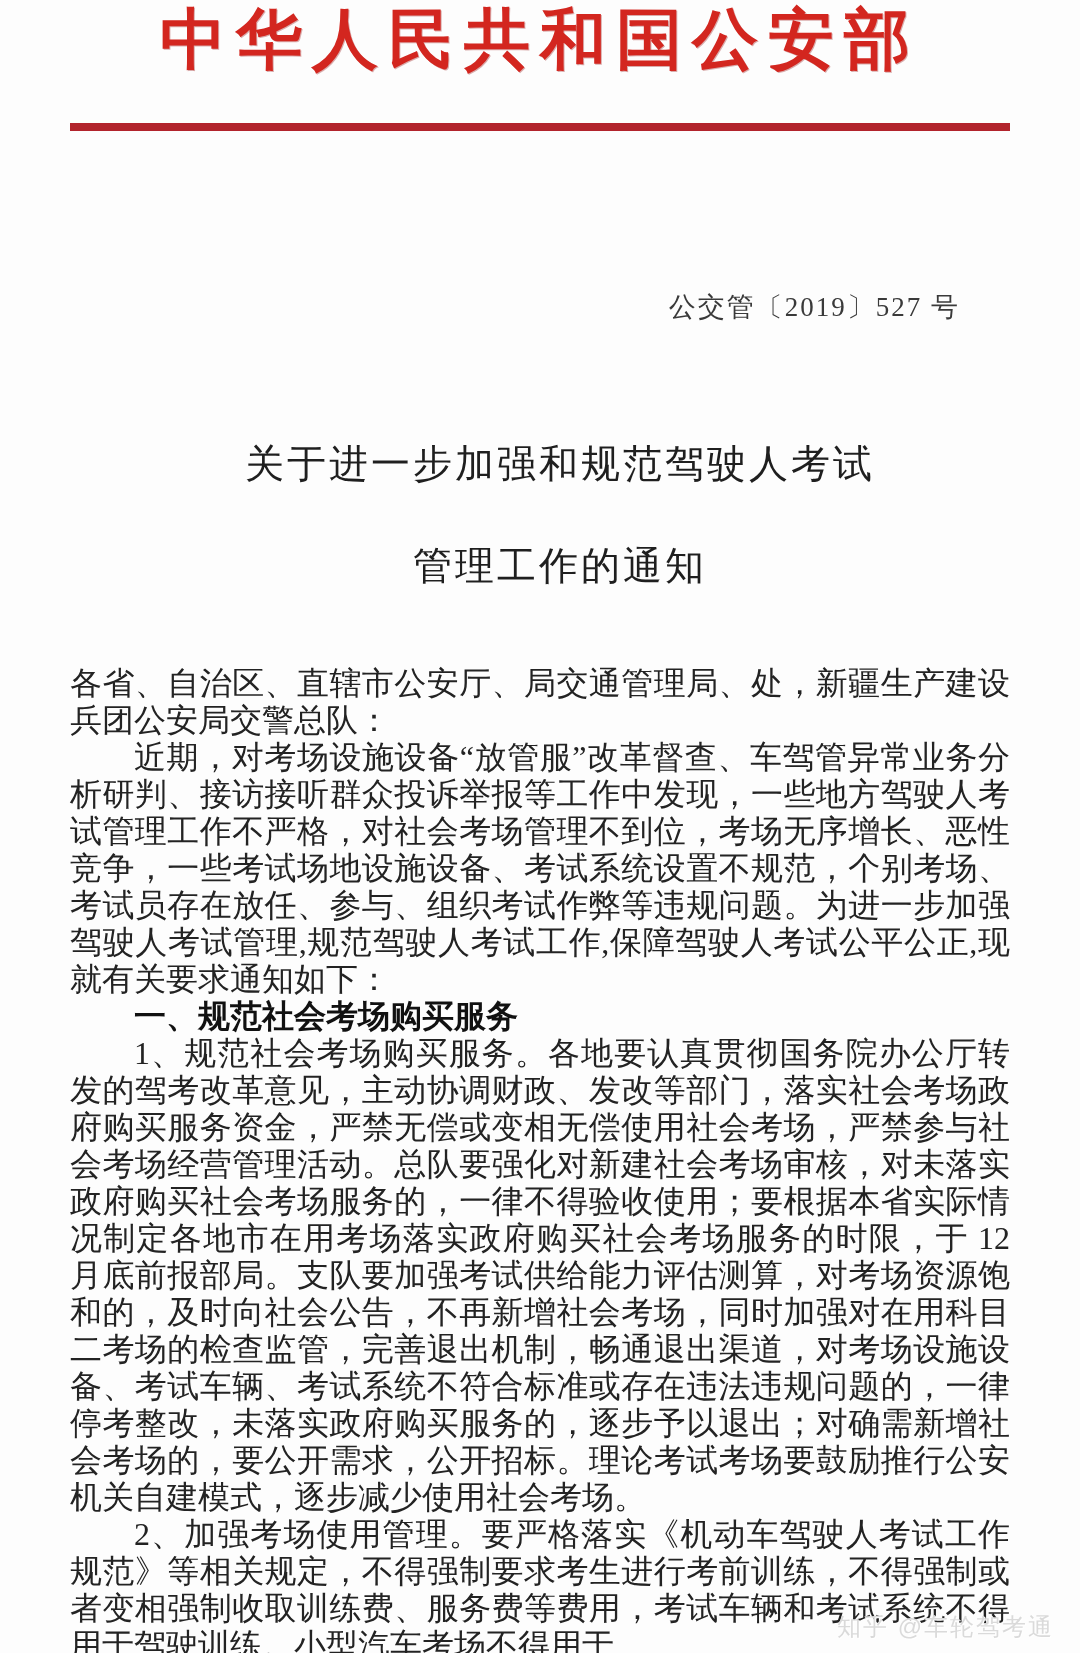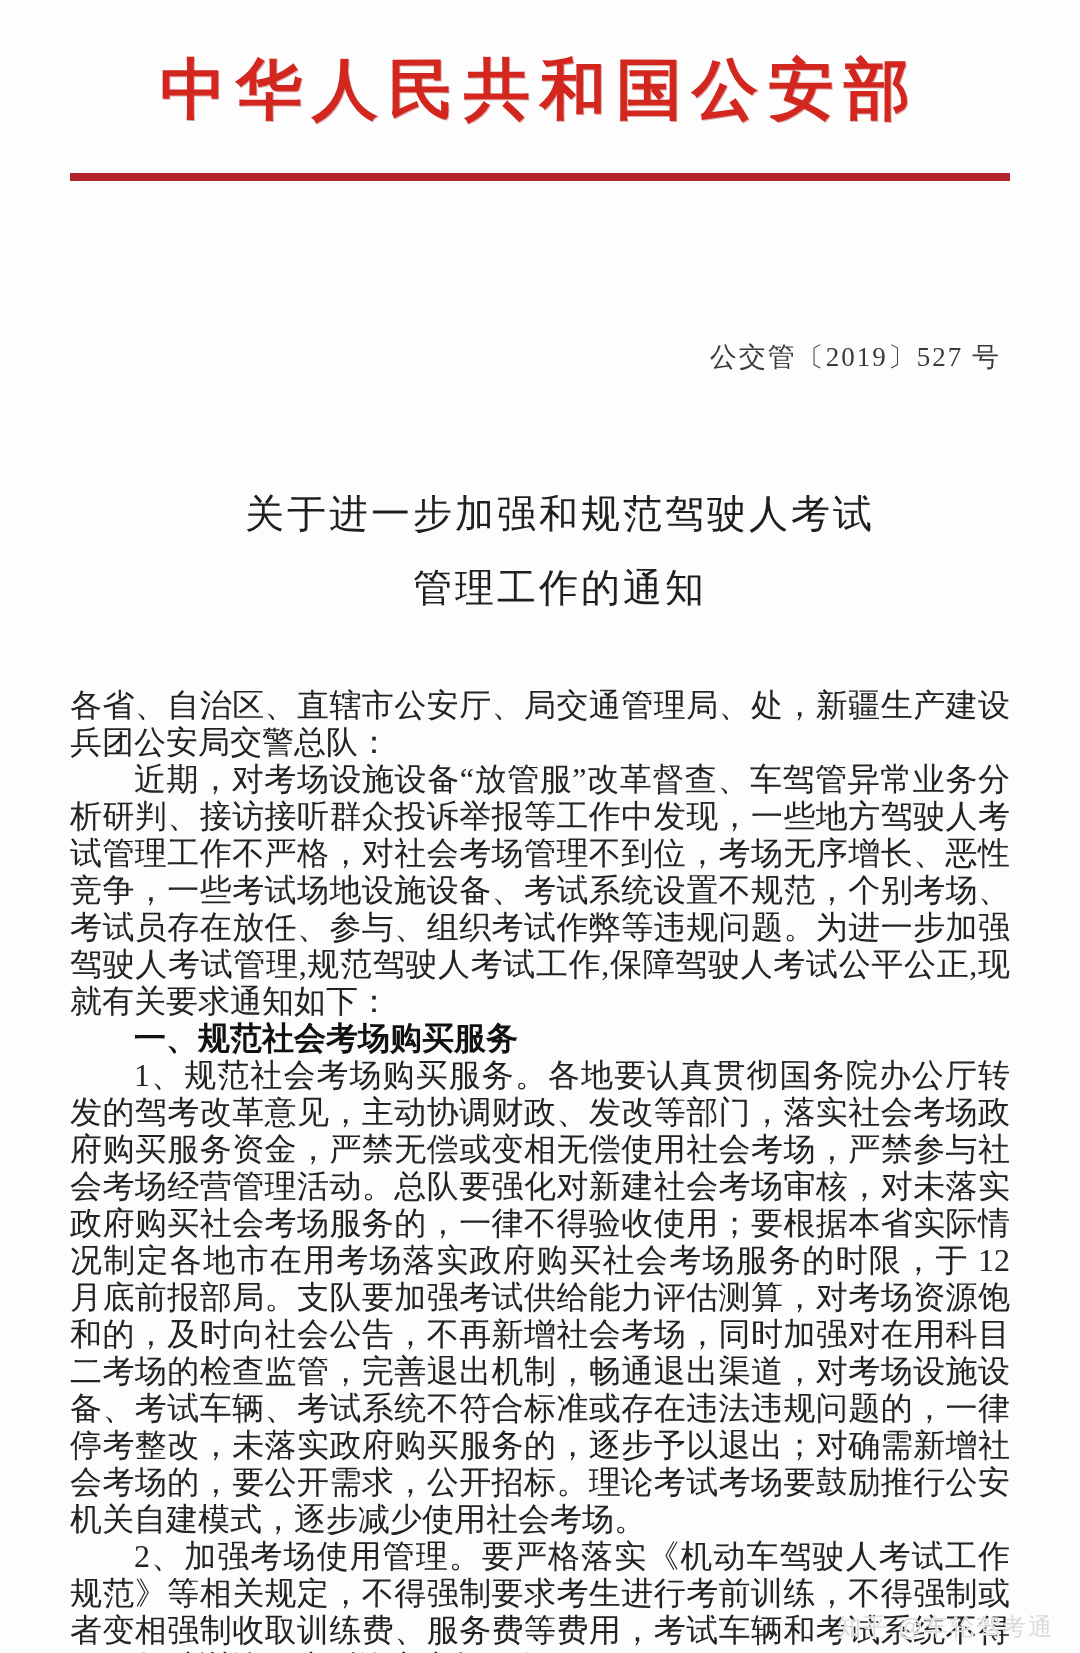--- a/index.html
+++ b/index.html
@@ -11,57 +11,56 @@
     position: relative;
     width: 1080px;
     height: 1653px;
     margin: 0 auto;
     background: #fdfdfd;
     overflow: hidden;
     font-family: "Liberation Serif", "DejaVu Serif", serif;
     color: #262626;
   }
   .agency-header {
-    padding-top: 50px;
     text-align: center;
     font-size: 66px;
     line-height: 1.2;
     font-weight: bold;
     color: #d3261f;
     letter-spacing: 10px;
     text-shadow: 1px 1px 0 rgba(150, 20, 20, 0.35);
     font-family: "Liberation Serif", "DejaVu Serif", serif;
     white-space: nowrap;
   }
   .red-rule {
     height: 8px;
     background: #b2242c;
     margin: 44px 70px 0 70px;
   }
   .doc-number {
     margin-top: 158px;
     text-align: right;
-    padding-right: 79px;
+    padding-right: 120px;
     font-size: 27px;
     line-height: 36px;
     letter-spacing: 2px;
     color: #3a3a3a;
   }
   .doc-title {
     margin-top: 116px;
     text-align: center;
     font-family: "Liberation Sans", "DejaVu Sans", sans-serif;
     font-size: 39px;
     line-height: 46px;
     color: #1f1f1f;
     letter-spacing: 3px;
     padding-left: 40px;
   }
   .title-line2 {
-    margin-top: 28px;
+    margin-top: 56px;
     text-align: center;
   }
   .doc-body {
     margin: 76px 70px 0 70px;
     font-size: 32px;
     line-height: 37px;
     text-align: justify;
     color: #232323;
   }
   .doc-body p {

